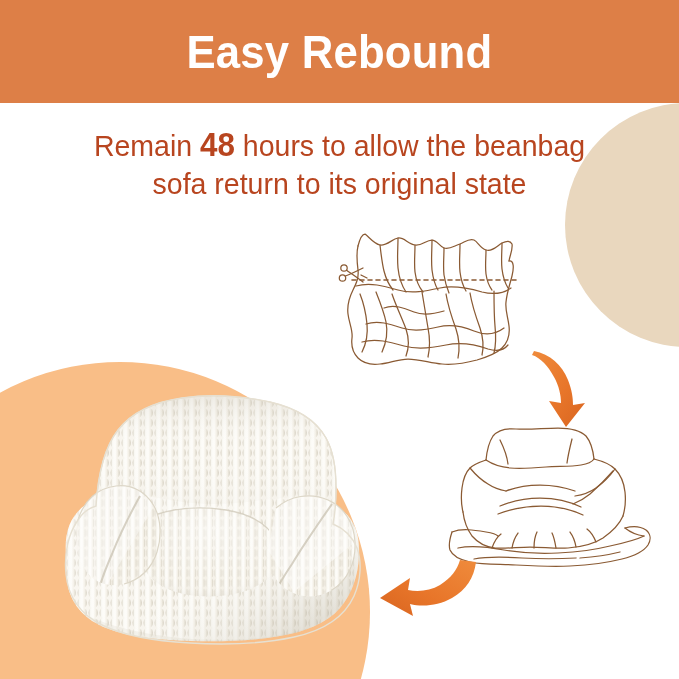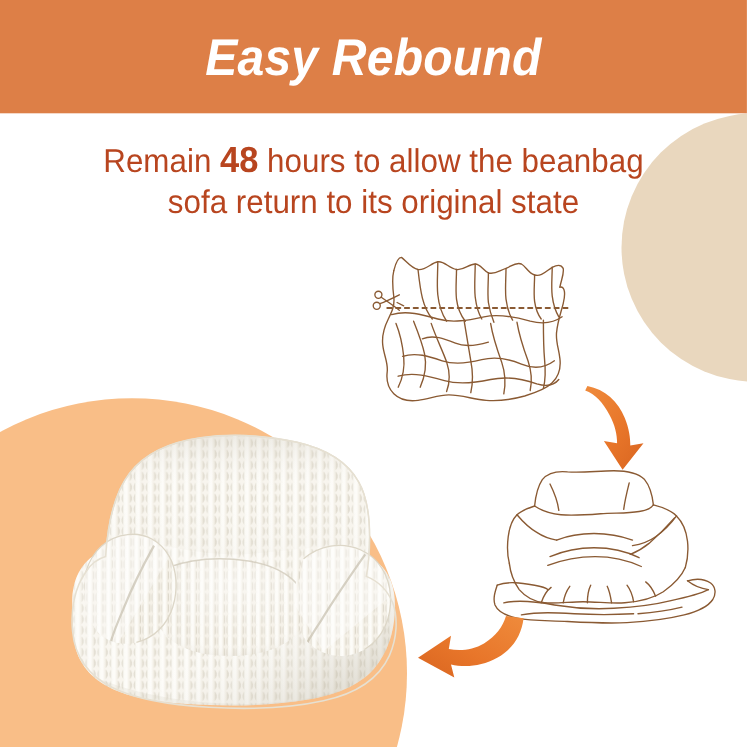--- a/index.html
+++ b/index.html
@@ -23,21 +23,20 @@
   .header-band {
     position: absolute;
     left: 0; top: 0;
     width: 679px;
     height: 103px;
     background: #dd7f47;
     display: flex;
     align-items: center;
     justify-content: center;
     z-index: 6;
-    font-style: italic;
   }
   .header-title {
     color: #ffffff;
     font-family: "Liberation Sans Narrow", "Liberation Sans", sans-serif;
     font-size: 47px;
     font-weight: bold;
     letter-spacing: 0.2px;
     transform: scaleX(0.93);
     white-space: nowrap;
     line-height: 1;

